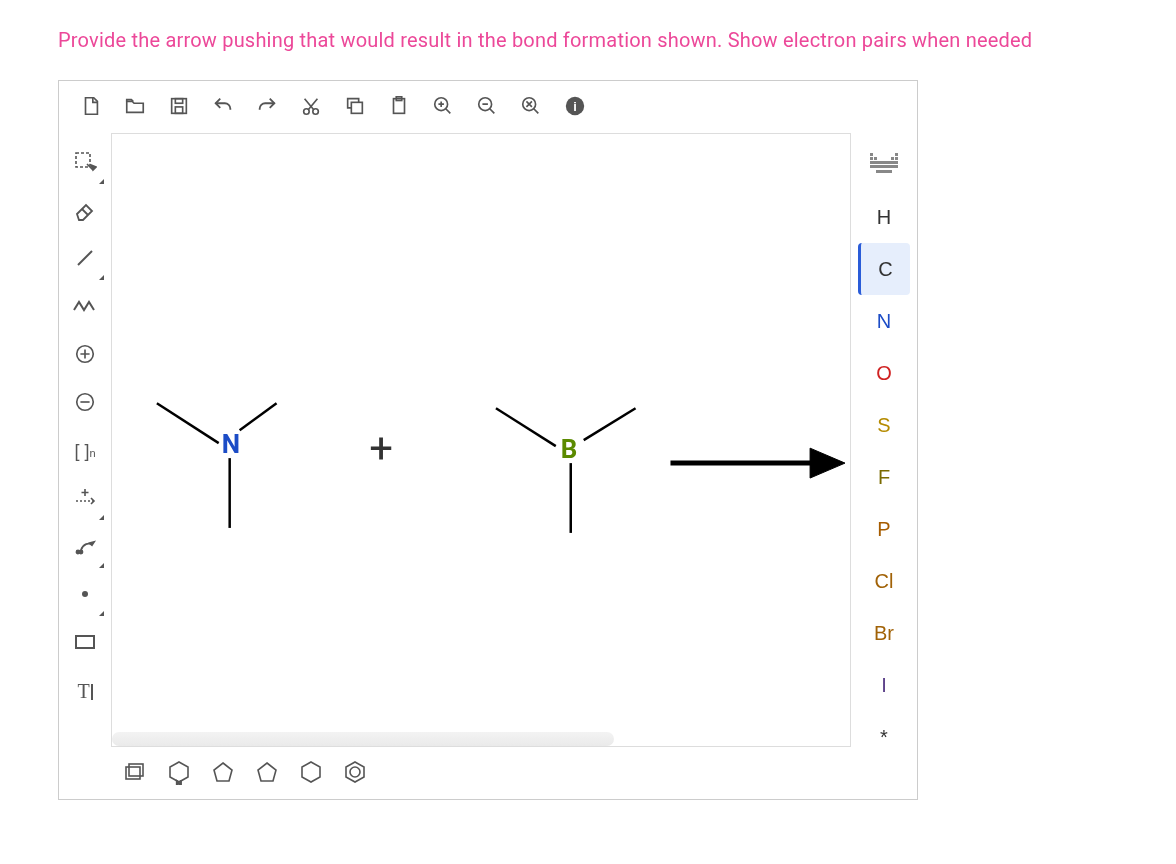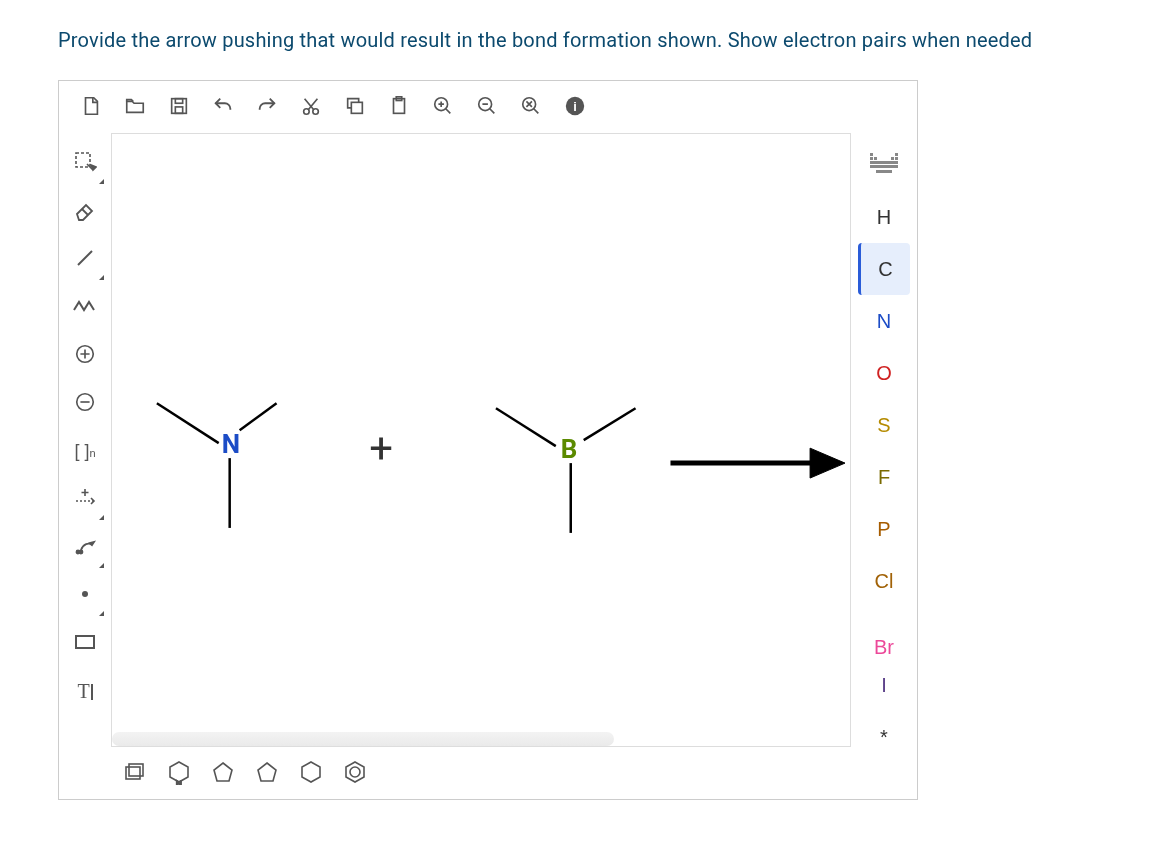--- a/index.html
+++ b/index.html
@@ -7,21 +7,21 @@
     margin: 0;
     font-family: -apple-system, "Segoe UI", Roboto, Helvetica, Arial, sans-serif;
     font-size: 16px;
     color: #333;
     background: #fff;
     padding: 28px 0 0 0;
   }
   .prompt {
     font-size: 20px;
     font-weight: 400;
-    color: #0c4a6e;
+    color: #ec4899;
     margin: 0 0 28px 58px;
     letter-spacing: 0.01em;
   }
   .editor-frame {
     margin-left: 58px;
     width: 860px;
     height: 720px;
     border: 1px solid #ccc;
     position: relative;
     background: #fff;
@@ -108,21 +108,21 @@
     border-bottom: 5px solid #555;
   }
   .elem-H { color: #333; }
   .elem-C { color: #333; }
   .elem-N { color: #1c4cc6; }
   .elem-O { color: #d02222; }
   .elem-S { color: #b58b00; }
   .elem-F { color: #7a6a00; }
   .elem-P { color: #a65c00; }
   .elem-Cl { color: #a16207; }
-  .elem-Br { color: #ec4899; align-items: flex-end; }
+  .elem-Br { color: #a16207; }
   .elem-I  { color: #5a3e88; }
   .elem-star { color: #333; }
 
   
   .mol {
     position: absolute;
     inset: 0;
   }
   .mol text { font-family: inherit; font-size: 26px; font-weight: 700; }
   .mol text.nitrogen { fill: #1c4cc6; }

